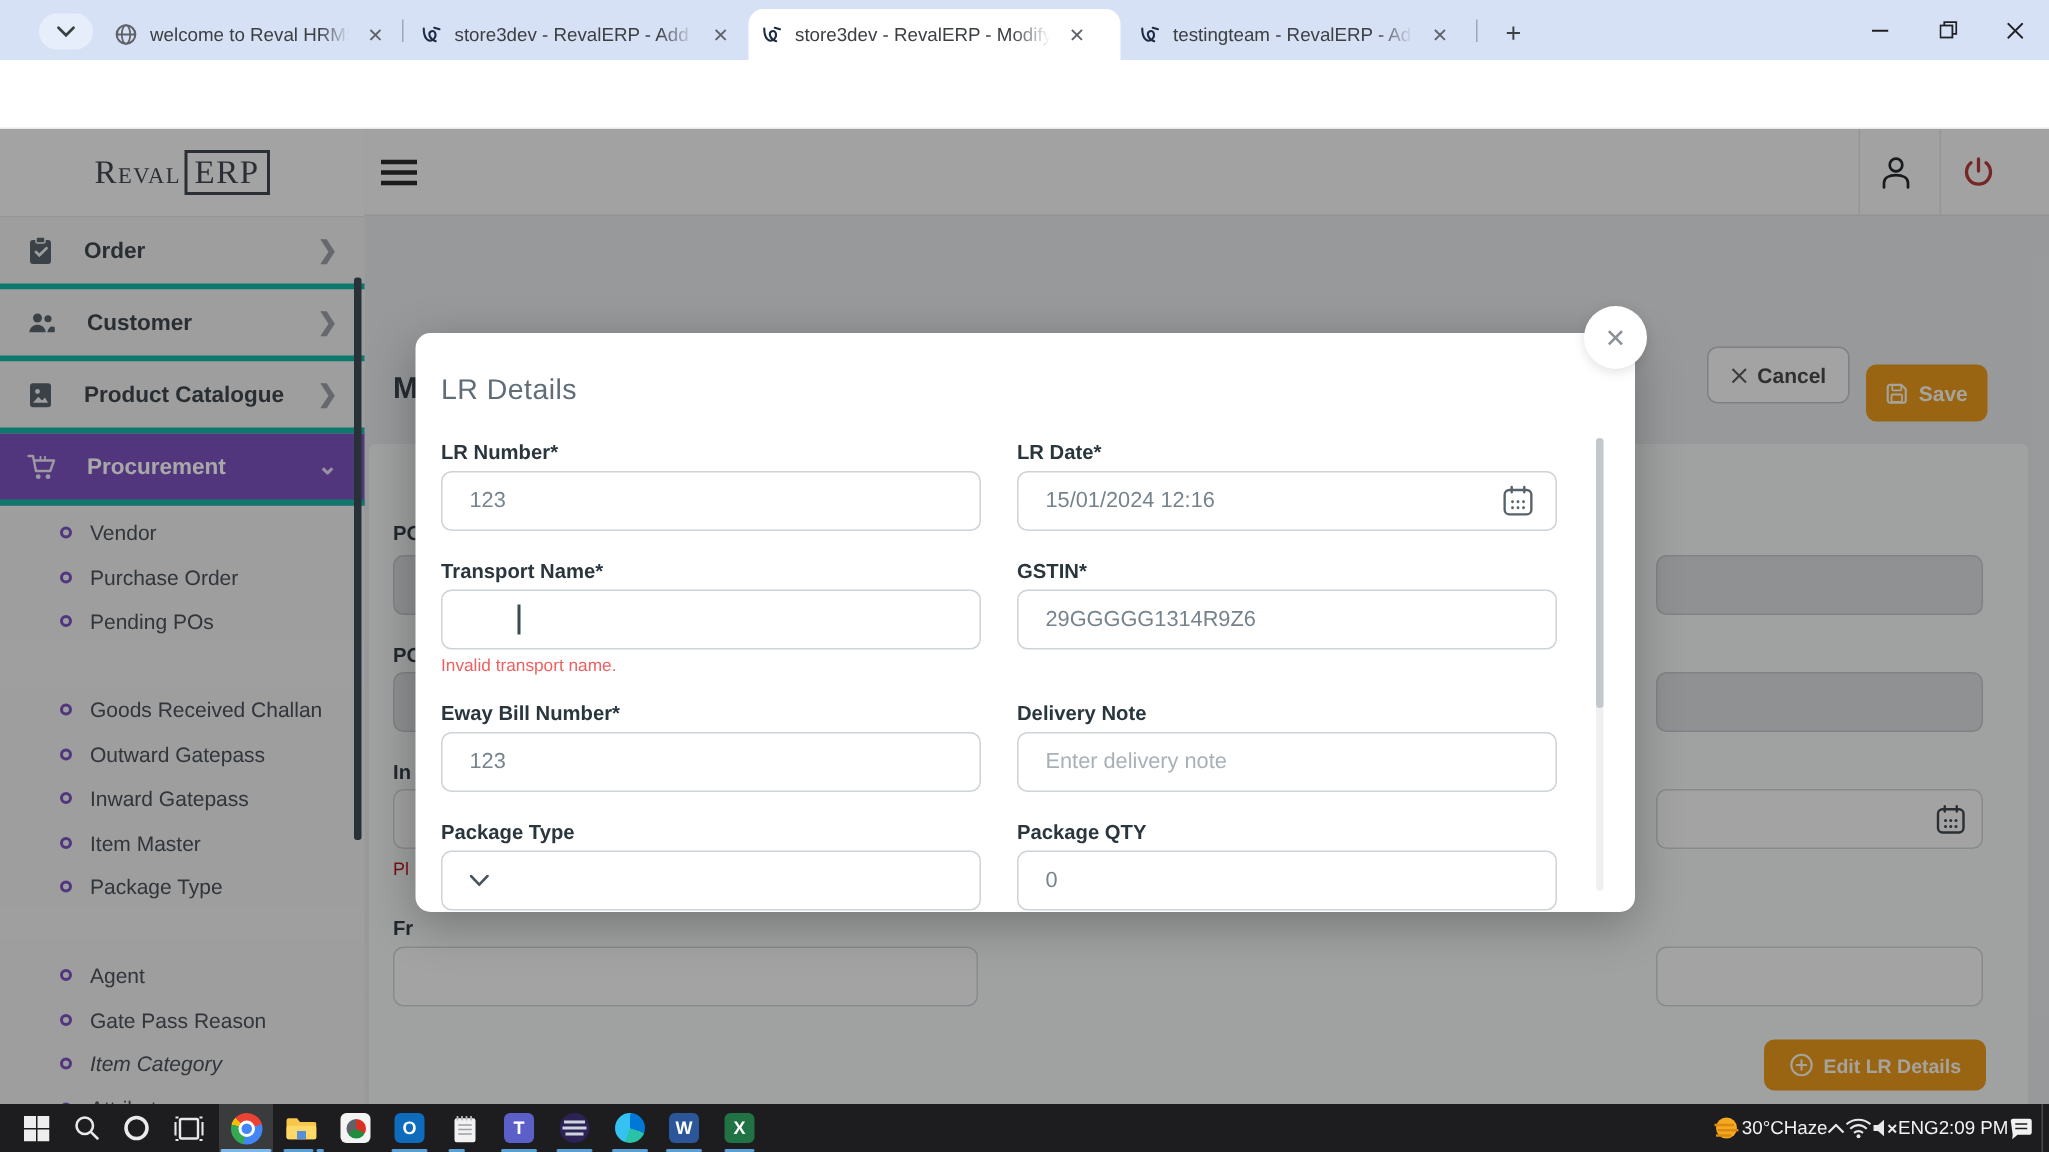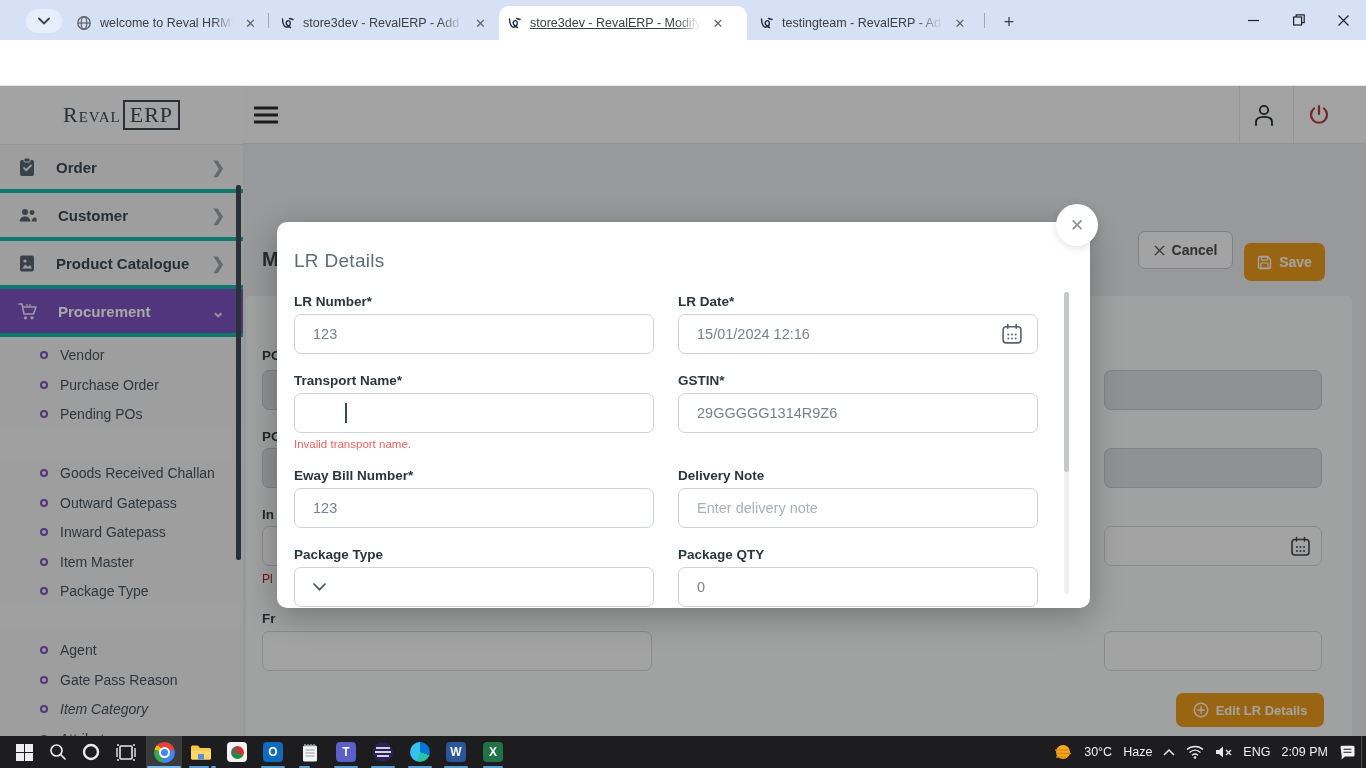--- a/index.html
+++ b/index.html
@@ -67,21 +67,21 @@
   .caret { width:1.5px; height:20px; background:#3a4a52; margin-left:32px; }
   #m-scrolltrack { position:absolute; left:787px; top:70px; width:5px; height:302px; background:#eef0f2; border-radius:3px; }
   #m-scrollthumb { position:absolute; left:787px; top:70px; width:5px; height:180px; background:#c3c8cd; border-radius:3px; }
 
   
   #taskbar { position:absolute; left:0; top:736px; width:1366px; height:32px; background:#1d1d1f; z-index:200; }
   .tbslot { position:absolute; top:0; width:36px; height:32px; display:flex; align-items:center; justify-content:center; }
   .tbslot.hl { background:#3a3b3d; }
   .uline { position:absolute; top:29.5px; height:2.5px; background:#5a9fd4; border-radius:1px; }
   .appsq { width:20px; height:20px; border-radius:4px; color:#fff; font-size:12px; font-weight:bold; display:flex; align-items:center; justify-content:center; }
-  #tray { position:absolute; right:10px; top:0; height:32px; display:flex; align-items:center; gap:11px; color:#f2f2f2; font-size:12.5px; }
+  #tray { position:absolute; right:10px; top:0; height:32px; display:flex; align-items:center; color:#f2f2f2; font-size:12.5px; }
   #showdesk { position:absolute; right:0; top:0; width:5px; height:32px; border-left:1px solid #4a4a4c; }
 </style>
 </head>
 <body>
 
 <div id="tabstrip">
   <div class="tabsearch">
       <svg width="12" height="8" viewBox="0 0 12 8">
         <path d="M1 1.5 L6 6.5 L11 1.5" stroke="#3c4043" stroke-width="1.8" fill="none" stroke-linecap="round"></path>
       </svg>
@@ -109,21 +109,21 @@
     <span class="ttl">store3dev - RevalERP - Add Inv</span>
     <span class="x">✕</span>
   </div>
 
   <div class="tab active" style="left:499px;width:248px;">
     <span>
         <svg width="15" height="15" viewBox="0 0 15 15">
           <path d="M2.5 3 C2.5 9.5 5.5 12.5 8.5 10.5 C11.5 8.5 10.5 3.8 7.6 4.8 C5.2 5.7 6 10 10.5 11.5 M9.5 2.5 L13 3.5" stroke="#1d2b45" stroke-width="1.4" fill="none" stroke-linecap="round"></path>
         </svg>
       </span>
-    <span class="ttl" style="max-width:170px;text-decoration:underline;">store3dev - RevalERP - Modify</span>
+    <span class="ttl" style="max-width:170px;">store3dev - RevalERP - Modify</span>
     <span class="x">✕</span>
   </div>
 
   <div class="tab" style="left:751px;width:230px;">
     <span>
         <svg width="15" height="15" viewBox="0 0 15 15">
           <path d="M2.5 3 C2.5 9.5 5.5 12.5 8.5 10.5 C11.5 8.5 10.5 3.8 7.6 4.8 C5.2 5.7 6 10 10.5 11.5 M9.5 2.5 L13 3.5" stroke="#1d2b45" stroke-width="1.4" fill="none" stroke-linecap="round"></path>
         </svg>
       </span>
     <span class="ttl">testingteam - RevalERP - Add V</span>

